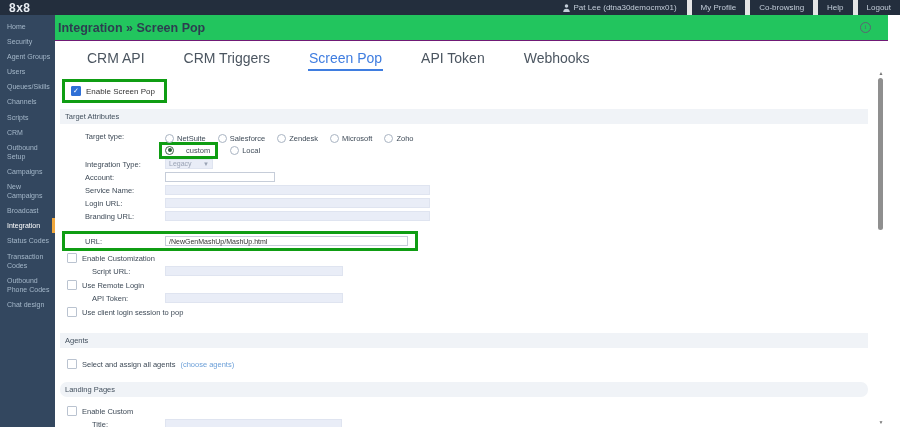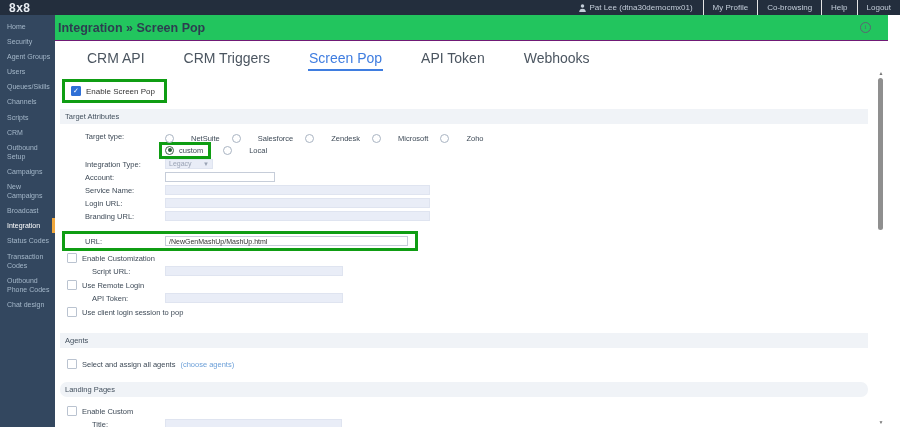--- a/index.html
+++ b/index.html
@@ -4,21 +4,21 @@
 <style>
   html,body{margin:0;padding:0;}
   body{width:900px;height:427px;font-family:"Liberation Sans",sans-serif;background:#fff;position:relative;overflow:hidden;}
   #app{position:absolute;inset:0;}
 
   
   .topbar{position:absolute;left:0;top:0;right:0;height:15px;background:#232e3d;display:flex;align-items:center;color:#e8edf3;}
   .logo{font-size:12px;font-weight:bold;padding:0 9px;letter-spacing:.5px;}
   .topright{margin-left:auto;display:flex;align-items:center;font-size:8px;color:#c3cdd9;height:100%;}
   .userchip{display:flex;align-items:center;gap:3px;padding:0 10px;}
-  .toplink{padding:0 9px;border-left:1px solid #e5e5e5;line-height:15px;}
+  .toplink{padding:0 9px;border-left:5px solid #e5e5e5;line-height:15px;}
 
   
   .sidebar{position:absolute;left:0;top:15px;bottom:0;width:55px;background:#33475f;}
   .sidebar ul{list-style:none;margin:0;padding:4px 0 0 0;}
   .sidebar li{padding:3px 2px 3px 7px;font-size:7px;line-height:1.3;color:#a4b7c9;cursor:pointer;}
   .sidebar li.active{color:#fff;border-right:3px solid #efa73d;}
 
   
   .pagehead{position:absolute;left:55px;top:15px;right:12px;height:25px;background:#22c55e;border-bottom:1px solid #701a75;}
   .pagehead h1{margin:0;padding:6px 0 0 3px;font-size:12.5px;font-weight:bold;color:#2d3e50;}
@@ -47,23 +47,23 @@
   .cbrow.indent{padding-left:31px;}
 
   .checkbox{width:8px;height:8px;border:1px solid #bac3d0;border-radius:1px;background:#fff;flex:none;position:relative;cursor:pointer;}
   .checkbox.checked{background:#2f6fd6;border-color:#2f6fd6;}
   .checkbox.checked::after{content:"✓";position:absolute;left:1px;top:-1px;color:#fff;font-size:7px;line-height:9px;}
 
   .radio{width:7px;height:7px;border:1px solid #a9b4c2;border-radius:50%;background:#fff;flex:none;display:inline-block;position:relative;cursor:pointer;}
   .radio.selected{border-color:#41604a;}
   .radio.selected::after{content:"";position:absolute;left:1.5px;top:1.5px;right:1.5px;bottom:1.5px;background:#2e5b3e;border-radius:50%;}
 
-  .radio-item{display:inline-flex;align-items:center;gap:17px;}
+  .radio-item{display:inline-flex;align-items:center;gap:3px;}
   .radio-line{display:flex;align-items:center;gap:12px;height:12px;}
-  .custom-box{display:inline-flex;align-items:center;gap:5px;padding:1px 5px 1px 3px;margin-left:-6px;}
+  .custom-box{display:inline-flex;align-items:center;gap:12px;padding:1px 5px 1px 3px;margin-left:-6px;}
 
   .field{height:10px;border:1px solid #c6cdd9;background:#fff;font-size:7px;color:#333;padding:0 3px;line-height:10px;box-sizing:border-box;}
   .field.disabled{background:#e9edf7;border-color:#dfe4f0;color:#9aa3b5;}
   .w-long{width:265px;} .w-mid{width:178px;} .w-acct{width:110px;} .w-url{width:243px;} .w-land{width:177px;}
 
   .select{width:48px;display:flex;justify-content:space-between;align-items:center;}
   .select .chev{font-size:6px;color:#9aa3b5;}
 
   .url-box{display:flex;align-items:center;width:fit-content;padding:2px 7px 2px 20px;margin-top:10px;font-size:7.5px;color:#3e4a57;}
   .url-box .lbl{width:80px;flex:none;}

